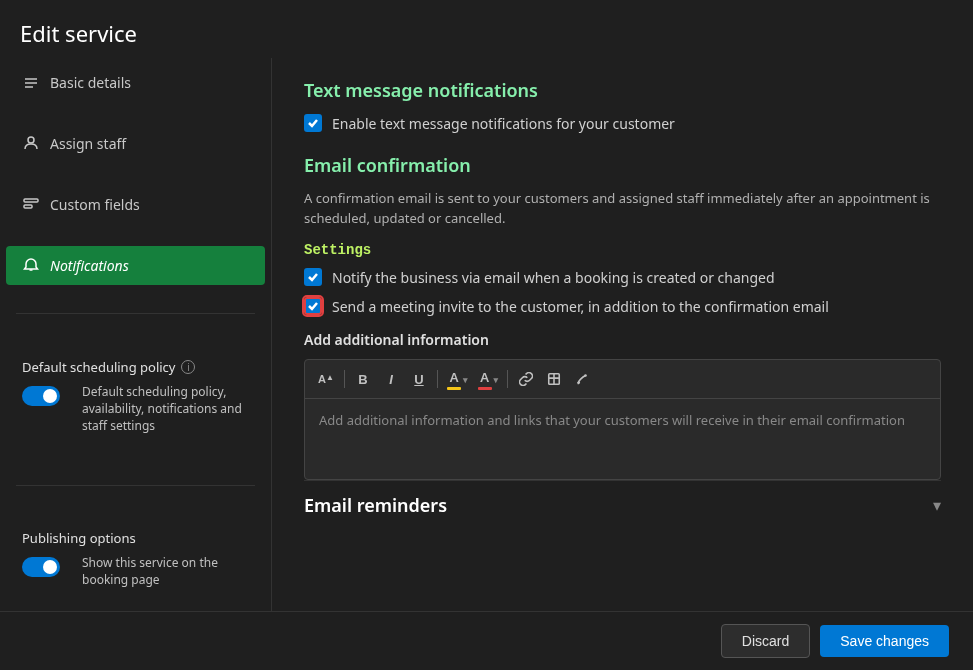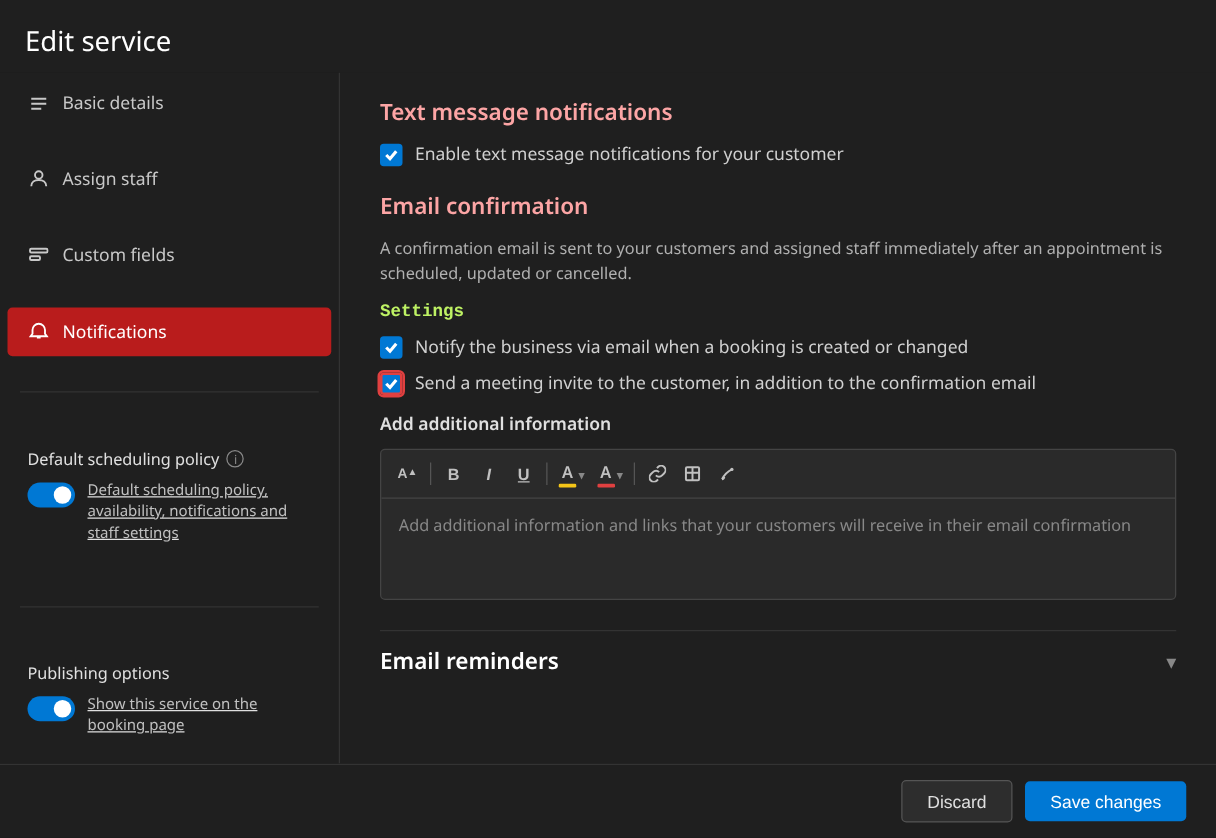--- a/index.html
+++ b/index.html
@@ -53,22 +53,23 @@
       gap: 10px;
       padding: 10px 16px;
       cursor: pointer;
       color: #c8c8c8;
       font-size: 14px;
       border-radius: 4px;
       margin: 1px 6px;
     }
 
     .sidebar-item.active {
-      background: #b91c1c;
+      background: #15803d;
       color: #ffffff;
+      font-style: italic;
     }
 
     .sidebar-icon {
       width: 18px;
       height: 18px;
       flex-shrink: 0;
       display: flex;
       align-items: center;
       justify-content: center;
     }
@@ -112,23 +113,22 @@
       align-items: center;
       justify-content: center;
       font-size: 10px;
       color: #888;
       cursor: pointer;
     }
 
     .toggle-row {
       display: flex;
       align-items: flex-start;
-      gap: 10px;
+      gap: 22px;
       margin-bottom: 6px;
-      text-decoration: underline;
     }
 
     .toggle {
       position: relative;
       width: 38px;
       height: 20px;
       flex-shrink: 0;
       margin-top: 2px;
     }
 
@@ -180,28 +180,28 @@
       background: #2a2a2a;
     }
     .main-content::-webkit-scrollbar-thumb {
       background: #555;
       border-radius: 4px;
     }
 
     .section-title {
       font-size: 18px;
       font-weight: 600;
-      color: #fca5a5;
+      color: #86efac;
       margin-bottom: 12px;
       margin-top: 20px;
     }
 
     .checkbox-row {
       display: flex;
-      align-items: center;
+      align-items: flex-start;
       gap: 10px;
       margin-bottom: 10px;
     }
 
     .checkbox-blue {
       width: 18px;
       height: 18px;
       background: #0078d4;
       border: none;
       border-radius: 3px;
@@ -358,21 +358,20 @@
 
     .editor-body {
       min-height: 80px;
       padding: 12px 14px;
       font-size: 13px;
       color: #888;
       line-height: 1.5;
     }
 
     .email-reminders-section {
-      margin-top: 24px;
       border-top: 1px solid #333;
       padding-top: 12px;
       display: flex;
       align-items: center;
       justify-content: space-between;
     }
 
     .email-reminders-title {
       font-size: 18px;
       font-weight: 600;

